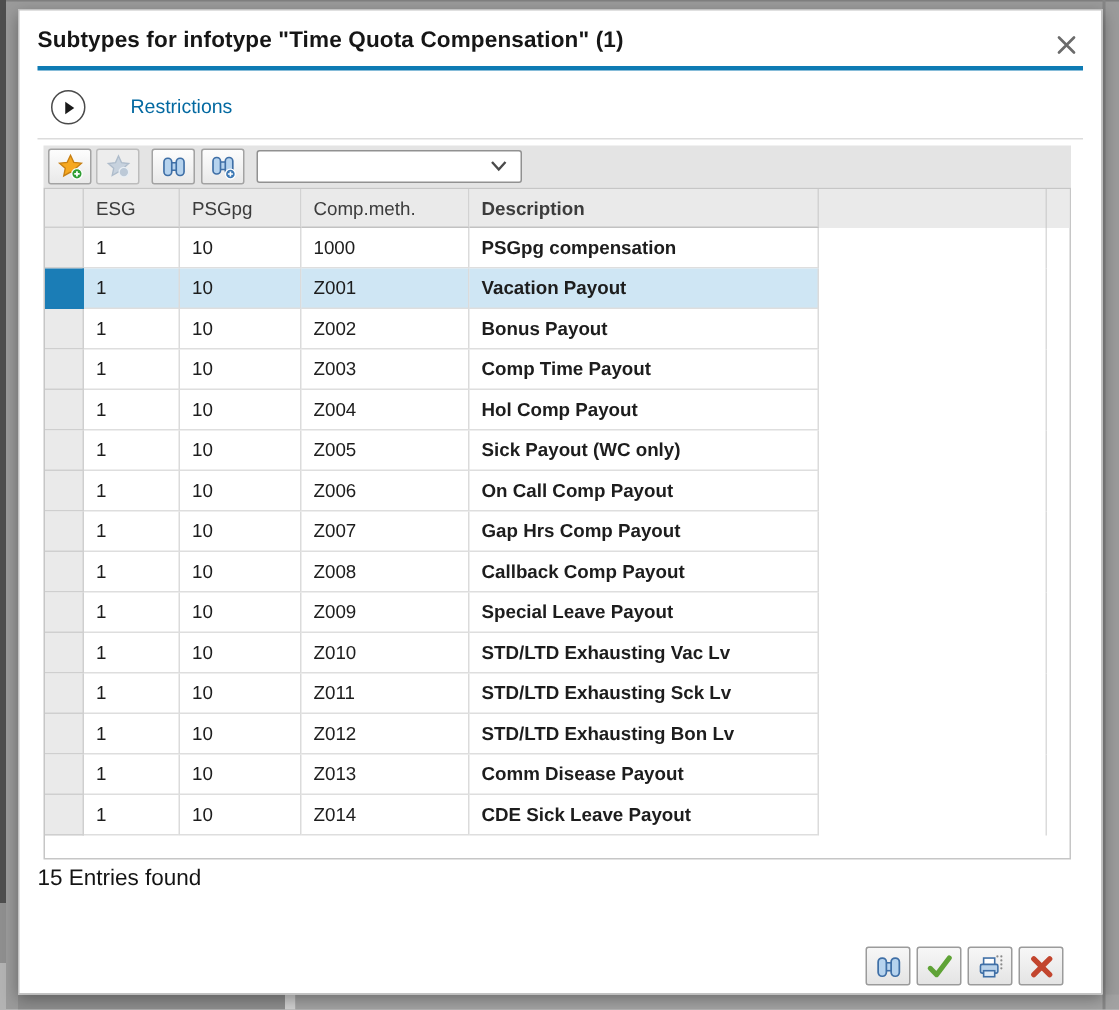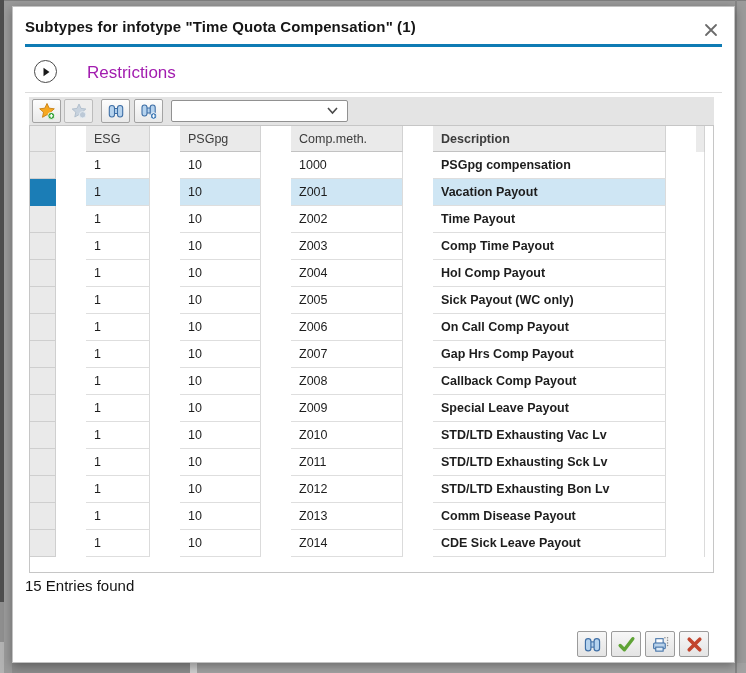--- a/index.html
+++ b/index.html
@@ -20,38 +20,38 @@
   
   .dialog{position:absolute;left:12px;top:6px;width:723px;height:657px;background:#fff;
           border:1px solid #c2c2c2;box-sizing:border-box;box-shadow:0 3px 10px rgba(0,0,0,.35);}
   .dlg-title{position:absolute;left:12px;top:11px;font-size:15px;font-weight:bold;color:#161616;letter-spacing:.1px;}
   .dlg-close{position:absolute;right:12px;top:12px;width:22px;height:22px;display:flex;align-items:center;justify-content:center;cursor:pointer;background:none;border:none;padding:0;}
   .dlg-underline{position:absolute;left:12px;right:12px;top:37px;height:3px;background:#0e7bb4;}
 
   
   .restr-btn{position:absolute;left:21px;top:53px;width:23px;height:23px;border-radius:50%;
              border:1.5px solid #4a4a4a;background:#fff;display:flex;align-items:center;justify-content:center;box-sizing:border-box;padding:0;cursor:pointer;}
-  .restr-label{position:absolute;left:74px;top:56px;font-size:17px;color:#a21caf;}
+  .restr-label{position:absolute;left:74px;top:56px;font-size:13px;color:#0369a1;}
   .divider{position:absolute;left:12px;right:12px;top:85px;height:1px;background:#dcdcdc;}
 
   
   .toolbar{position:absolute;left:16px;top:90px;width:685px;height:28px;background:#e4e4e4;
            display:flex;align-items:center;box-sizing:border-box;}
   .tb-btn{width:29px;height:24px;border:1px solid #a3a3a3;border-radius:2px;box-sizing:border-box;
           background:linear-gradient(#fdfdfd,#e9e9e9);display:flex;align-items:center;justify-content:center;padding:0;cursor:pointer;}
   .tb-btn.disabled{border-color:#bcbcbc;background:#ededed;cursor:default;}
   .tb-b1{margin-left:3px;} .tb-b2{margin-left:3px;} .tb-b3{margin-left:8px;} .tb-b4{margin-left:4px;}
   .combo{margin-left:8px;width:177px;height:22px;background:#fff;border:1px solid #919191;border-radius:2px;
          box-sizing:border-box;display:flex;align-items:center;justify-content:flex-end;padding-right:9px;cursor:pointer;}
   .combo-val{flex:1;font-size:12px;color:#222;padding-left:6px;}
 
   
   .tbl{position:absolute;left:16px;top:118px;width:685px;height:448px;border:1px solid #c6c6c6;
        box-sizing:border-box;background:#fff;overflow:hidden;}
-  .trow,.thead{display:flex;width:100%;gap:30px;}
+  .trow,.thead{display:flex;width:100%;}
   .thead{height:26px;}
   .trow{height:27px;}
   .cell{box-sizing:border-box;font-size:12.5px;color:#1d1d1d;padding-left:8px;display:flex;align-items:center;
         border-right:1px solid #dbdbdb;border-bottom:1px solid #dedede;overflow:hidden;white-space:nowrap;}
   .hcell{background:#eaeaea;color:#3c3c3c;border-right:1px solid #d2d2d2;border-bottom:1px solid #c2c2c2;}
   .sel{width:26px;flex:0 0 26px;background:#eaeaea;border-right:1px solid #cfcfcf;border-bottom:1px solid #cfcfcf;padding:0;}
   .c-esg{width:64px;flex:0 0 64px;}
   .c-psg{width:81px;flex:0 0 81px;}
   .c-comp{width:112px;flex:0 0 112px;text-align:center;}
   .c-desc{width:233px;flex:0 0 233px;font-weight:bold;}
@@ -169,21 +169,21 @@
     <div class="cell c-desc">Vacation Payout</div>
     <div class="cell c-fill"></div>
     <div class="cell c-strip"></div>
   </div>
 
   <div class="trow">
     <div class="cell sel"></div>
     <div class="cell c-esg">1</div>
     <div class="cell c-psg">10</div>
     <div class="cell c-comp">Z002</div>
-    <div class="cell c-desc">Time Payout</div>
+    <div class="cell c-desc">Bonus Payout</div>
     <div class="cell c-fill"></div>
     <div class="cell c-strip"></div>
   </div>
 
   <div class="trow">
     <div class="cell sel"></div>
     <div class="cell c-esg">1</div>
     <div class="cell c-psg">10</div>
     <div class="cell c-comp">Z003</div>
     <div class="cell c-desc">Comp Time Payout</div>

